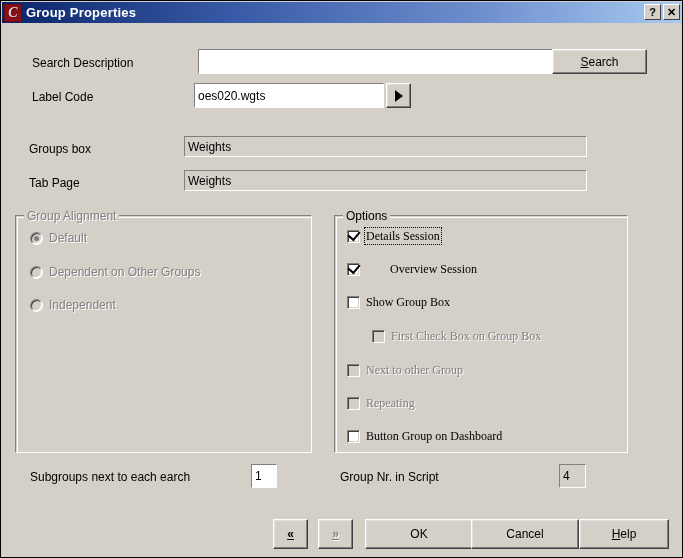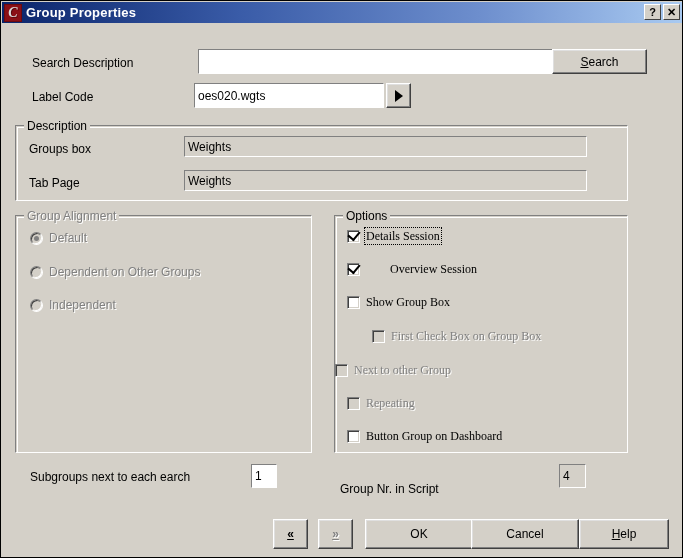--- a/index.html
+++ b/index.html
@@ -302,23 +302,20 @@
   <div class="btn" style="left:551px; top:48px; width:95px; height:25px;">
     <span><span class="acc">S</span><span>earch</span></span>
   </div>
 
   <div class="lbl" style="left:31px; top:89px;">Label Code</div>
   <input class="field" type="text" style="left: 193px; top: 82px; width: 190px; height: 25px;" value="oes020.wgts">
   <div class="arrowbtn" style="left:385px; top:82px; width:25px; height:25px;">
     <span class="tri"></span>
   </div>
 
-  <div class="groupbox" style="left:14px; top:124px; width:613px; height:76px;">
-    <div class="gb-legend">Description</div>
-  </div>
   <div class="lbl" style="left:28px; top:141px;">Groups box</div>
   <input class="field gray" type="text" readonly="" style="left: 183px; top: 135px; width: 403px; height: 21px;" value="Weights">
   <div class="lbl" style="left:28px; top:175px;">Tab Page</div>
   <input class="field gray" type="text" readonly="" style="left: 183px; top: 169px; width: 403px; height: 21px;" value="Weights">
 
   <div class="groupbox" style="left:14px; top:214px; width:297px; height:238px;">
     <div class="gb-legend disabled">Group Alignment</div>
   </div>
 
   <div class="rbrow" style="left:29px; top:230px;">
@@ -357,39 +354,39 @@
   <div class="cbrow" style="left:346px; top:294px;">
     <span class="cbox"></span>
     <span class="cbtext">Show Group Box</span>
   </div>
 
   <div class="cbrow" style="left:371px; top:328px;">
     <span class="cbox disabled"></span>
     <span class="cbtext disabled">First Check Box on Group Box</span>
   </div>
 
-  <div class="cbrow" style="left:334px; top:362px;">
+  <div class="cbrow" style="left:346px; top:362px;">
     <span class="cbox disabled"></span>
     <span class="cbtext disabled">Next to other Group</span>
   </div>
 
   <div class="cbrow" style="left:346px; top:395px;">
     <span class="cbox disabled"></span>
     <span class="cbtext disabled">Repeating</span>
   </div>
 
   <div class="cbrow" style="left:346px; top:428px;">
     <span class="cbox"></span>
     <span class="cbtext">Button Group on Dashboard</span>
   </div>
 
   <div class="lbl" style="left:29px; top:469px;">Subgroups next to each earch</div>
   <input class="field num" type="text" style="left: 250px; top: 463px; width: 26px; height: 24px;" value="1">
 
-  <div class="lbl" style="left:339px; top:469px;margin-top:12px;">Group Nr. in Script</div>
+  <div class="lbl" style="left:339px; top:469px;">Group Nr. in Script</div>
   <input class="field num gray" type="text" readonly="" style="left: 558px; top: 463px; width: 27px; height: 24px;" value="4">
 
   <div class="btn" style="left:272px; top:518px; width:35px; height:30px; font-weight:bold;">
     <span style="text-decoration:underline;">«</span>
   </div>
   <div class="btn disabled" style="left:317px; top:518px; width:35px; height:30px; font-weight:bold;">
     <span style="text-decoration:underline;">»</span>
   </div>
   <div class="btn" style="left:364px; top:518px; width:108px; height:30px;">
     <span>OK</span>

